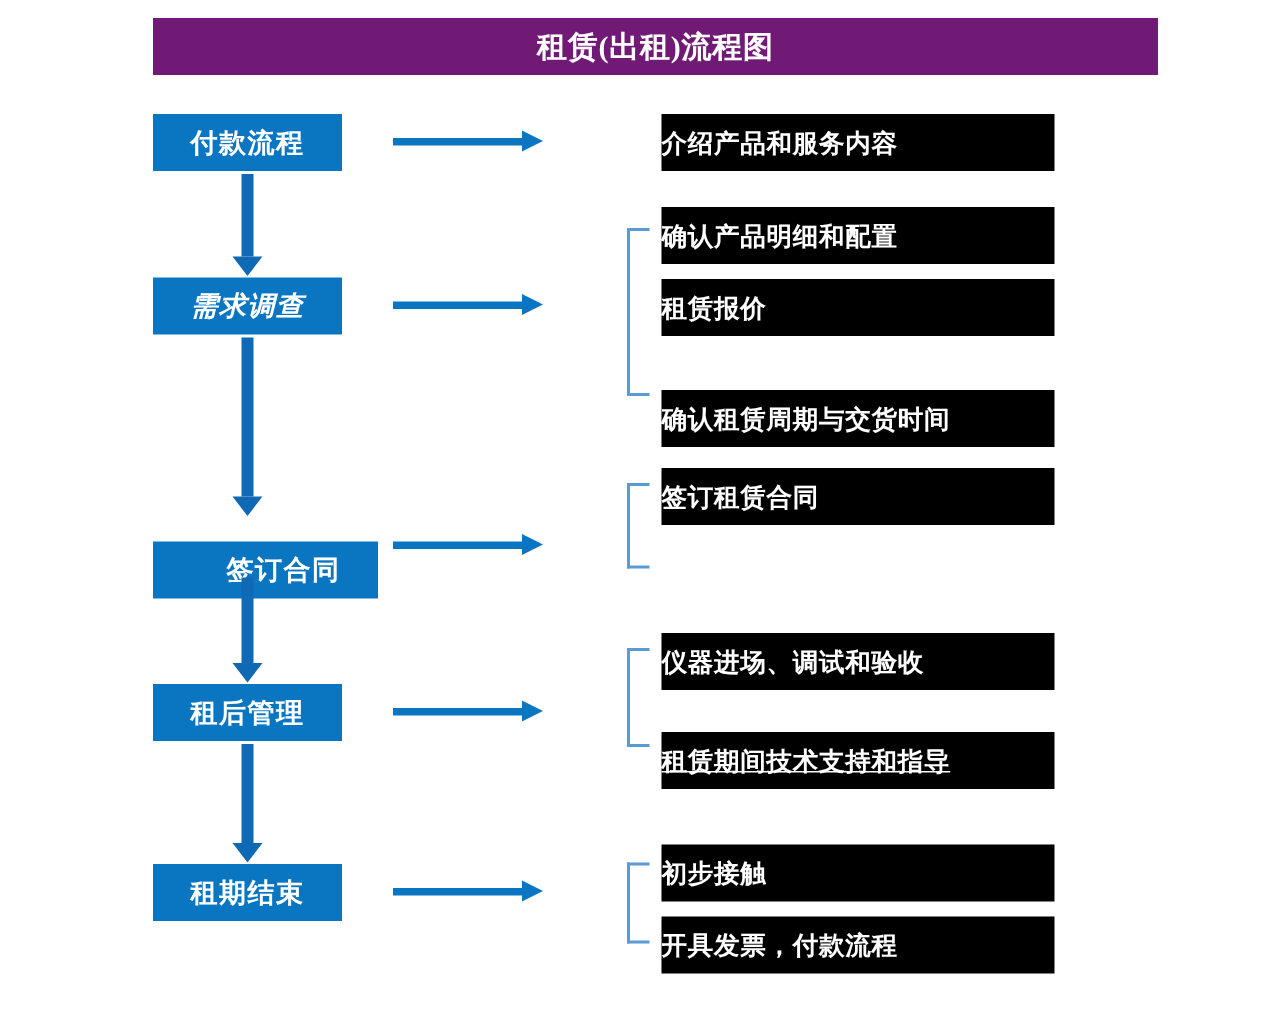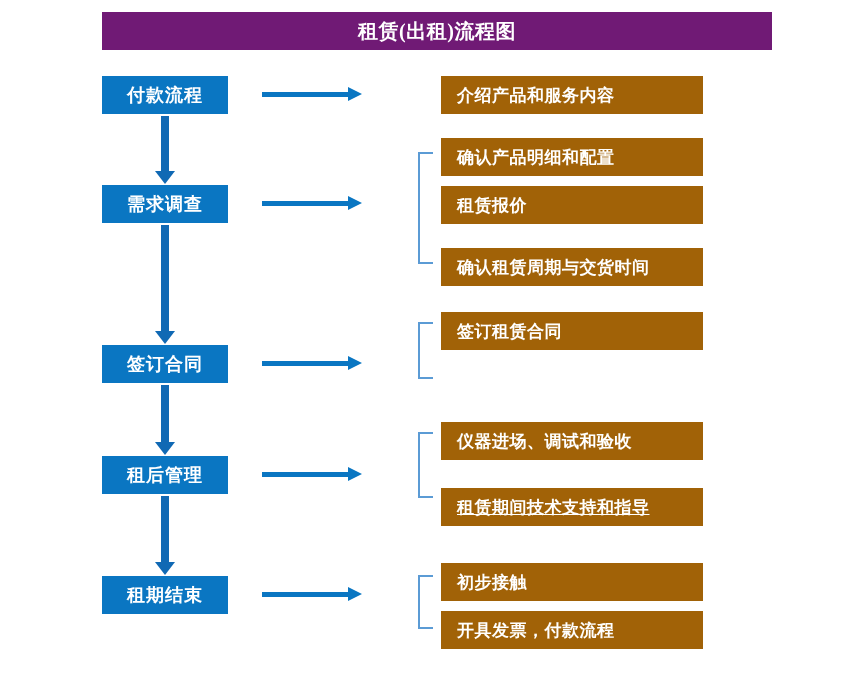--- a/index.html
+++ b/index.html
@@ -52,27 +52,26 @@
     justify-content: center;
     letter-spacing: 1px;
   }
 
   
   .detail-box {
     position: absolute;
     left: 441px;
     width: 262px;
     height: 38px;
-    background: #a16207;
+    background: #000000;
     color: #ffffff;
     font-size: 17px;
     font-weight: bold;
     display: flex;
     align-items: center;
-    padding-left: 16px;
     box-sizing: border-box;
     letter-spacing: 0.5px;
   }
 
   
   .h-arrow {
     position: absolute;
     left: 262px;
     width: 100px;
     height: 14px;
@@ -131,22 +130,22 @@
   }
 </style>
 </head>
 <body>
 
 <div id="canvas">
 
   <div class="title-bar">租赁(出租)流程图</div>
 
   <div class="stage-box" style="top:76px;">付款流程</div>
-  <div class="stage-box" style="top:185px;">需求调查</div>
-  <div class="stage-box" style="top:345px;">签订合同</div>
+  <div class="stage-box" style="top:185px;font-style:italic;">需求调查</div>
+  <div class="stage-box" style="top:361px;padding-left:24px;">签订合同</div>
   <div class="stage-box" style="top:456px;">租后管理</div>
   <div class="stage-box" style="top:576px;">租期结束</div>
 
   <div class="v-arrow" style="top:116px; height:68px;">
     <div class="shaft" style="height:55px;"></div>
     <div class="head" style="top:55px;"></div>
   </div>
 
   <div class="v-arrow" style="top:225px; height:119px;">
     <div class="shaft" style="height:106px;"></div>
@@ -186,21 +185,21 @@
 
   <div class="bracket" style="top:152px; height:112px;"></div>
   <div class="bracket" style="top:322px; height:57px;"></div>
   <div class="bracket" style="top:432px; height:66px;"></div>
   <div class="bracket" style="top:575px; height:54px;"></div>
 
   <div class="detail-box" style="top:76px;">介绍产品和服务内容</div>
 
   <div class="detail-box" style="top:138px;">确认产品明细和配置</div>
   <div class="detail-box" style="top:186px;">租赁报价</div>
-  <div class="detail-box" style="top:248px;">确认租赁周期与交货时间</div>
+  <div class="detail-box" style="top:260px;">确认租赁周期与交货时间</div>
 
   <div class="detail-box" style="top:312px;">签订租赁合同</div>
 
   <div class="detail-box" style="top:422px;">仪器进场、调试和验收</div>
   <div class="detail-box" style="top:488px;text-decoration:underline;">租赁期间技术支持和指导</div>
 
   <div class="detail-box" style="top:563px;">初步接触</div>
   <div class="detail-box" style="top:611px;">开具发票，付款流程</div>
 
 </div>

